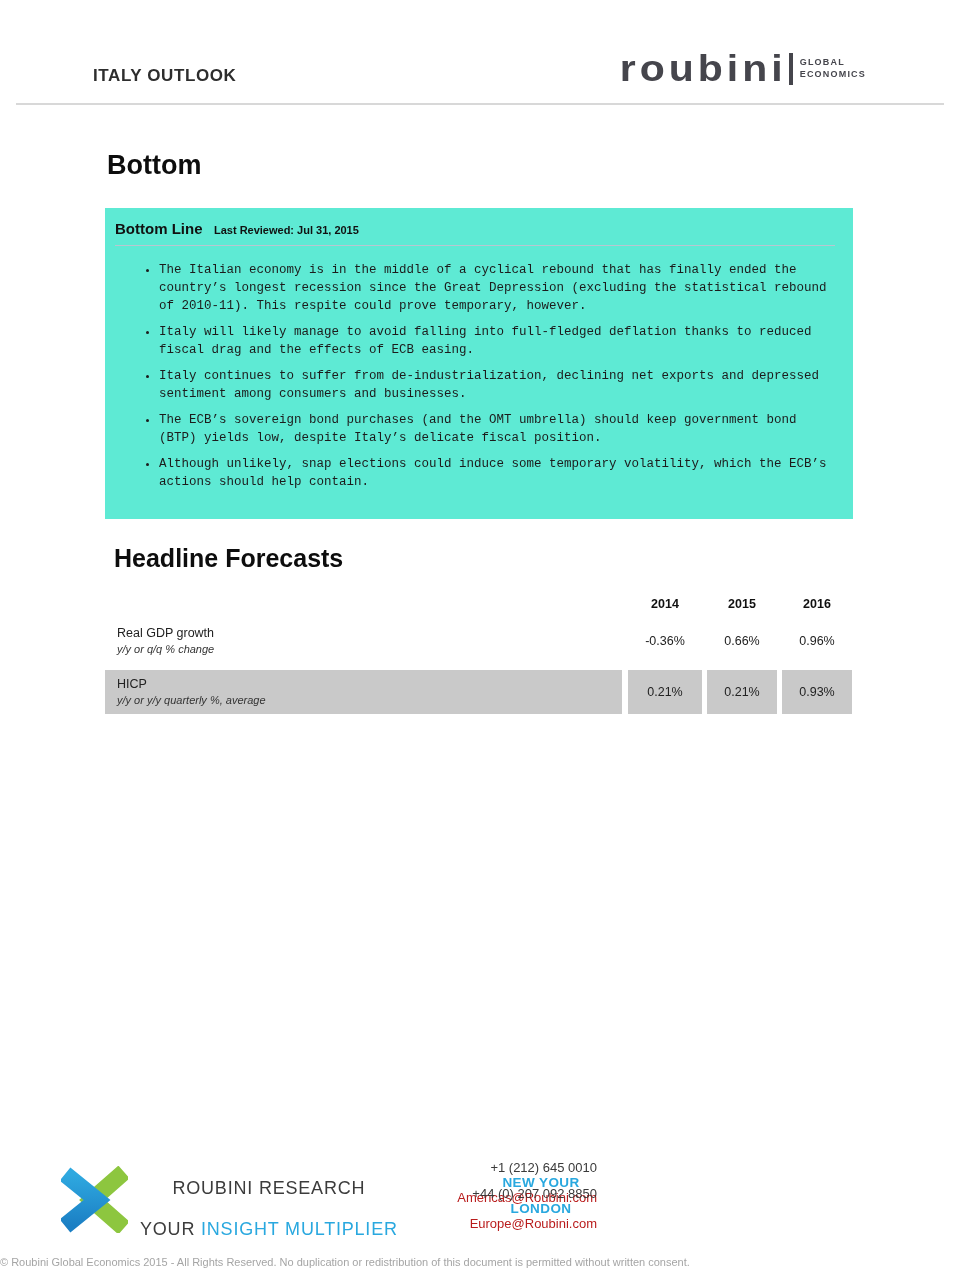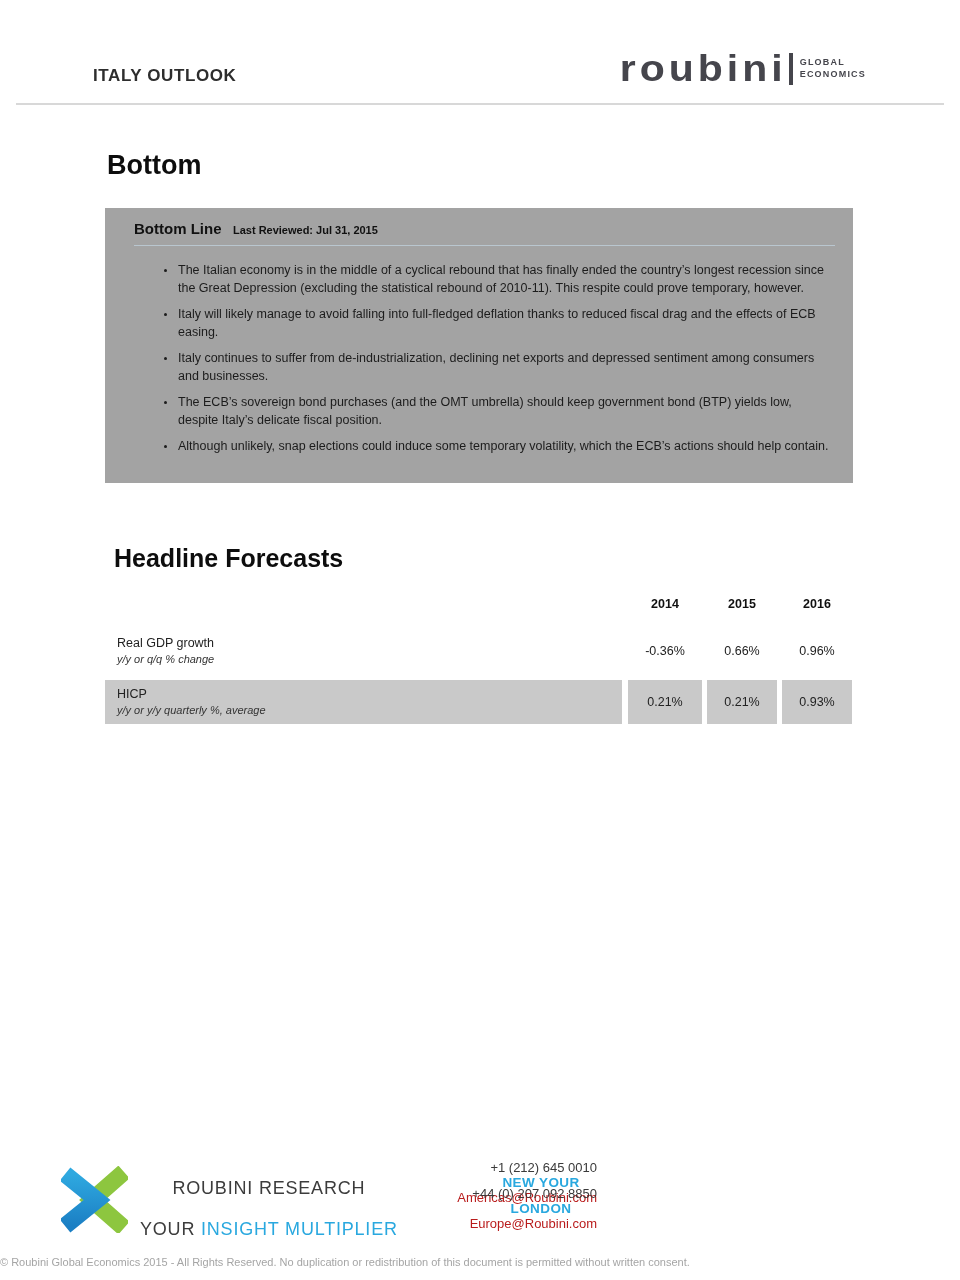--- a/index.html
+++ b/index.html
@@ -42,41 +42,41 @@
   }
 
   
   .page-title {
     position: absolute; left: 107px; top: 150px;
     font-size: 27px; font-weight: bold; color: #0d0d0d; margin: 0;
   }
 
   .bottom-line-box {
     position: absolute; left: 105px; top: 208px; width: 748px;
-    background: #a3a3a3;
-    padding: 12px 18px 20px 29px;
+    background: #5eead4;
+    padding: 12px 18px 20px 10px;
   }
   .bl-header { border-bottom: 1px solid #b9c6cf; padding-bottom: 7px; }
   .bl-title { font-size: 15px; font-weight: bold; color: #111; }
   .bl-reviewed { font-size: 11px; font-weight: bold; color: #111; margin-left: 7px; }
   .bl-list { margin: 15px 0 0 0; padding-left: 43px; }
   .bl-list li {
     font-size: 12.5px; line-height: 1.44; color: #1c1c1c;
-    margin-bottom: 8px; padding-left: 1px;
+    margin-bottom: 8px; padding-left: 1px; font-family: Liberation Mono, monospace;
   }
   .bl-list li::marker { font-size: 10px; }
 
   
   .section-title {
     position: absolute; left: 107px; top: 537px;
     font-size: 25px; font-weight: bold; color: #0d0d0d; margin: 7px;
   }
   .forecast-table { position: absolute; left: 105px; top: 592px; width: 747px; }
   .ft-row { display: flex; }
-  .ft-head { height: 24px; margin-bottom: 12px; }
+  .ft-head { height: 24px; margin-bottom: 2px; }
   .cell { margin-right: 5px; }
   .cell-label { width: 517px; margin-right: 6px; padding: 7px 10px 7px 12px; }
   .cell-val {
     width: 74px; display: flex; align-items: center; justify-content: center;
     font-size: 12.5px; color: #222;
   }
   .cell-val-b, .cell-val-c { width: 70px; }
   .cell:last-child { margin-right: 0; }
   .ft-head .cell-val { font-weight: bold; font-size: 12.5px; color: #111; }
   .ft-main { font-size: 12.5px; color: #222; line-height: 1.35; }

